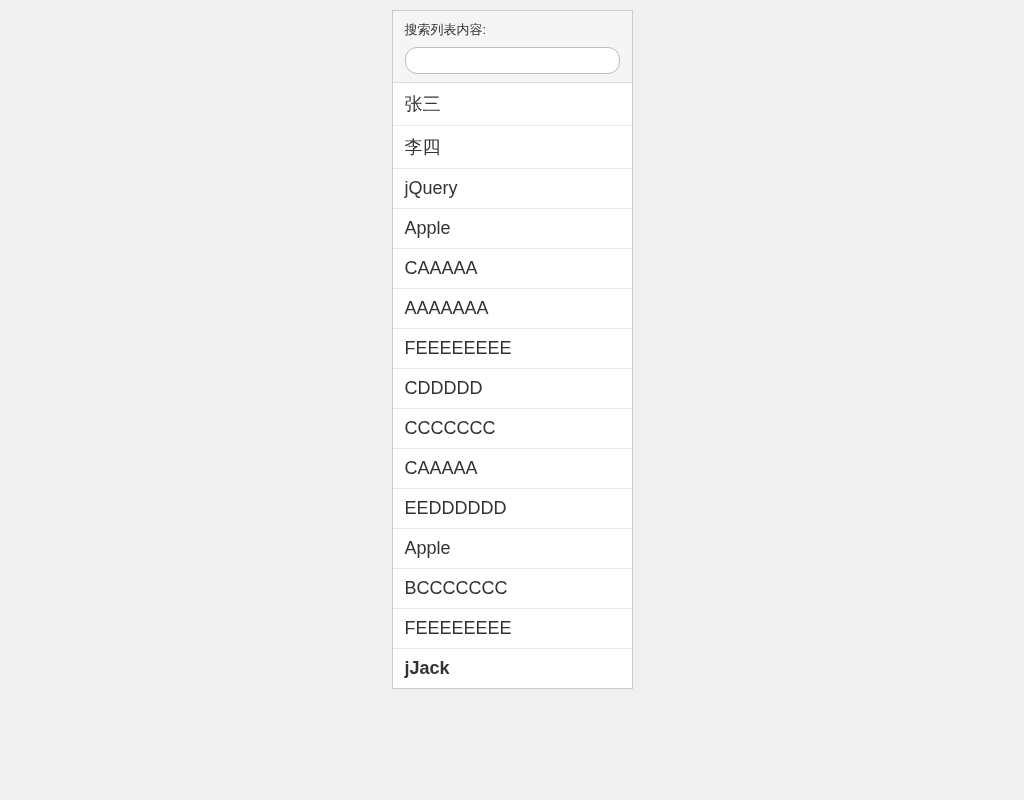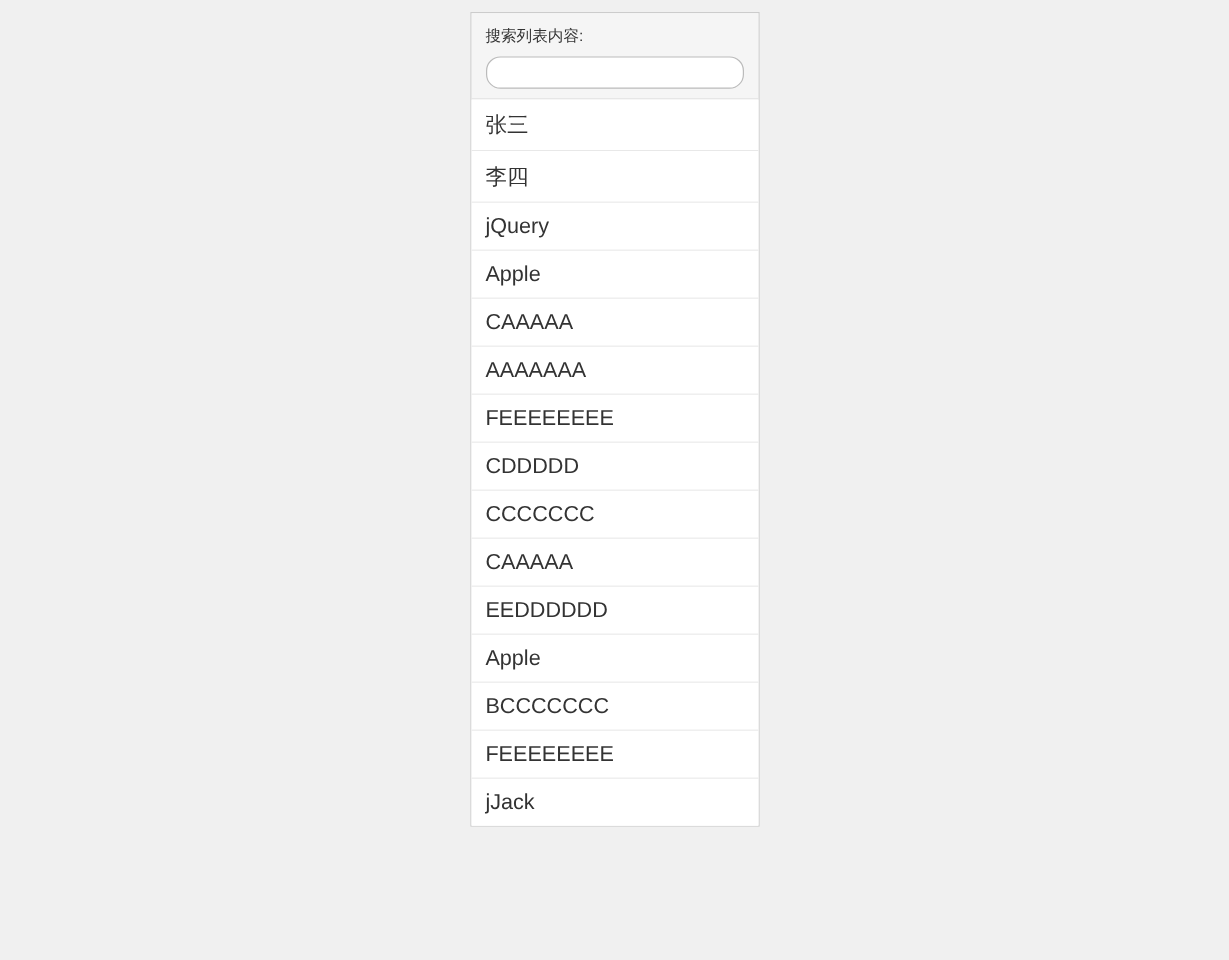--- a/index.html
+++ b/index.html
@@ -54,20 +54,21 @@
       padding: 9px 12px;
       border-bottom: 1px solid #e8e8e8;
       font-size: 18px;
       color: #333;
       cursor: pointer;
       background-color: #fff;
     }
 
     .list-item:last-child {
       border-bottom: none;
+      font-weight: bold;
     }
   </style>
 </head>
 <body>
 
 <div class="container">
   <div class="header">
     <span class="header-label">搜索列表内容:</span>
     <input type="text" class="search-input" placeholder="" style="">
   </div>

